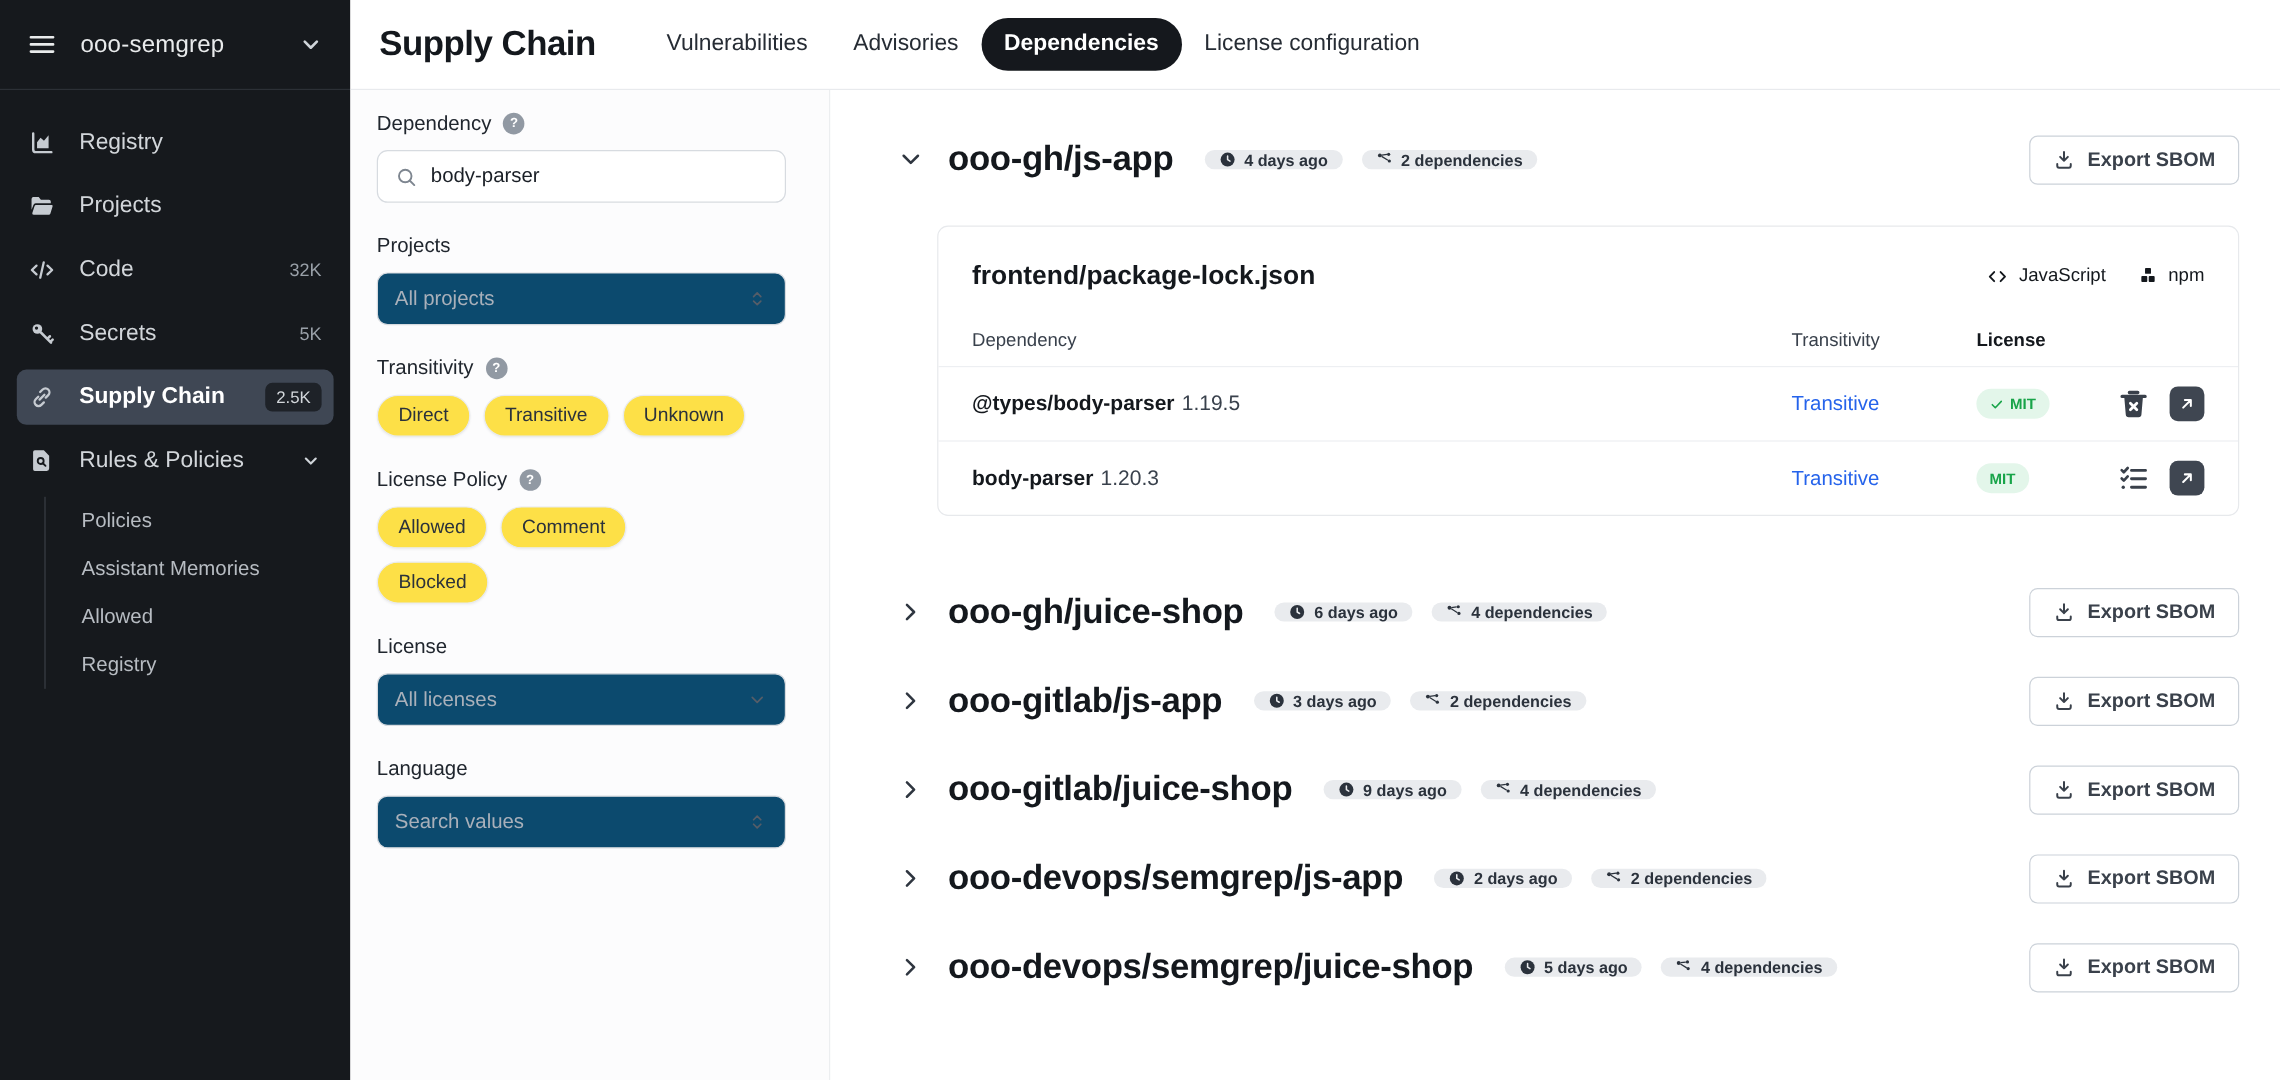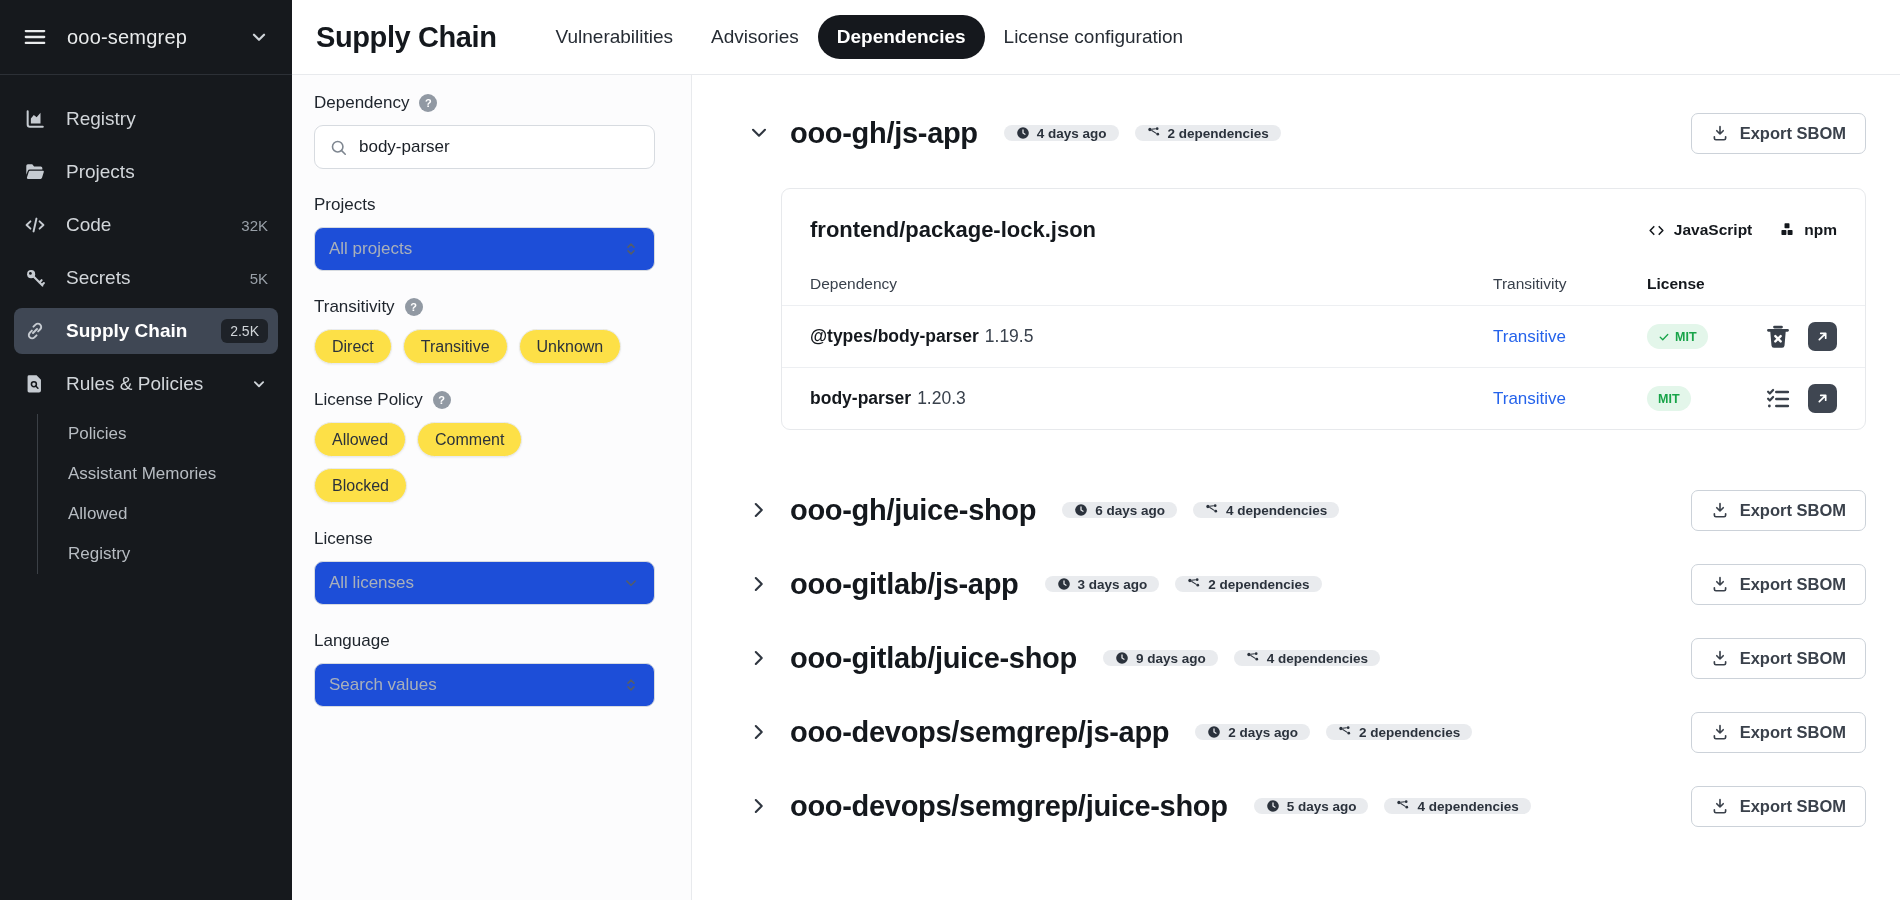--- a/index.html
+++ b/index.html
@@ -32,41 +32,41 @@
 
   
   .filters { position:absolute; left:292px; top:75px; width:400px; bottom:0; background:#fcfcfd; border-right:1px solid #e8eaed; padding:18px 36px 0 22px; }
   .f-label { display:flex; align-items:center; gap:10px; font-size:17px; font-weight:500; color:#20262e; margin-bottom:12px; }
   .help { width:18px; height:18px; border-radius:50%; background:#9199a3; color:#fff; font-size:11px; font-weight:700; display:flex; align-items:center; justify-content:center; cursor:pointer; }
   .help::after { content:"?"; }
   .f-section { margin-bottom:26px; }
   .search-box { height:44px; border:1px solid #d7dbe0; border-radius:9px; background:#fff; display:flex; align-items:center; gap:11px; padding:0 14px; }
   .search-box .q { color:#7e8690; }
   .search-box .val { font-size:17px; color:#1a1f26; }
-  .select { height:44px; border:1px solid #d7dbe0; border-radius:9px; background:#1d4ed8; display:flex; align-items:center; justify-content:space-between; padding:0 14px; cursor:pointer; }
+  .select { height:44px; border:1px solid #d7dbe0; border-radius:9px; background:#0c4a6e; display:flex; align-items:center; justify-content:space-between; padding:0 14px; cursor:pointer; }
   .select .ph { font-size:17px; color:#a9b0ba; }
   .select .sc { color:#555d68; }
   .pills { display:flex; flex-wrap:wrap; gap:11px; }
   .pill { height:35px; display:inline-flex; align-items:center; padding:0 17px; border-radius:18px; border:1px solid #e9ebee; background:#fde047; box-shadow:0 1px 2px rgba(16,24,40,.06); font-size:16px; color:#2b323b; cursor:pointer; }
 
   
   .main { position:absolute; left:692px; top:75px; right:0; bottom:0; background:#fff; padding:36px 34px 0 56px; overflow:hidden; }
   .proj-row { display:flex; align-items:center; height:44px; margin-bottom:30px; }
   .row-chev { width:22px; height:22px; color:#2f3640; margin-right:20px; cursor:pointer; flex:0 0 22px; }
   .proj-name { font-size:29px; font-weight:700; letter-spacing:-.3px; color:#14181d; white-space:nowrap; }
   .meta { display:flex; gap:16px; margin-left:26px; align-items:center; }
   .meta-pill { height:16px; display:inline-flex; align-items:center; gap:7px; background:#e9ebee; border-radius:14px; padding:0 12px; font-size:13.5px; font-weight:700; color:#2b323c; white-space:nowrap; }
   .meta-pill .micon { color:#2b323c; }
   .export-btn { margin-left:auto; height:41px; display:inline-flex; align-items:center; gap:11px; padding:0 19px; border:1px solid #ccd2d9; border-radius:7px; background:#fff; font-size:16.5px; font-weight:600; color:#3a414b; cursor:pointer; white-space:nowrap; }
 
   
   .card { margin:33px 0 58px 33px; border:1px solid #e7e9ec; border-radius:9px; background:#fff; }
   .card-head { display:flex; align-items:center; padding:28px 28px 20px; }
   .lock-path { font-size:22px; font-weight:700; color:#14181d; }
-  .tech { margin-left:auto; display:flex; align-items:center; gap:26px;font-weight:bold; }
+  .tech { margin-left:auto; display:flex; align-items:center; gap:26px; }
   .tech .t { display:flex; align-items:center; gap:8px; font-size:15.5px; color:#14181d; }
   .grid { display:grid; grid-template-columns:1fr 154px 108px 82px; align-items:center; padding:0 28px; }
   .thead { height:42px; font-size:15.5px; color:#39414c; }
   .thead .col-license { font-weight:700; color:#14181d; }
   .trow { height:62px; border-top:1px solid #edeff2; }
   .dep-name { font-size:17.5px; font-weight:700; color:#14181d; }
   .dep-ver { font-size:17.5px; font-weight:400; color:#39414c; margin-left:6px; }
   .transitive { font-size:17px; color:#2563eb; cursor:pointer; }
   .lic-pill { display:inline-flex; align-items:center; gap:5px; height:25px; padding:0 11px; border-radius:13px; background:#e3f6ea; color:#18a449; font-size:12.5px; font-weight:700; width:fit-content; }
   .actions { display:flex; gap:16px; justify-content:flex-end; align-items:center; }

